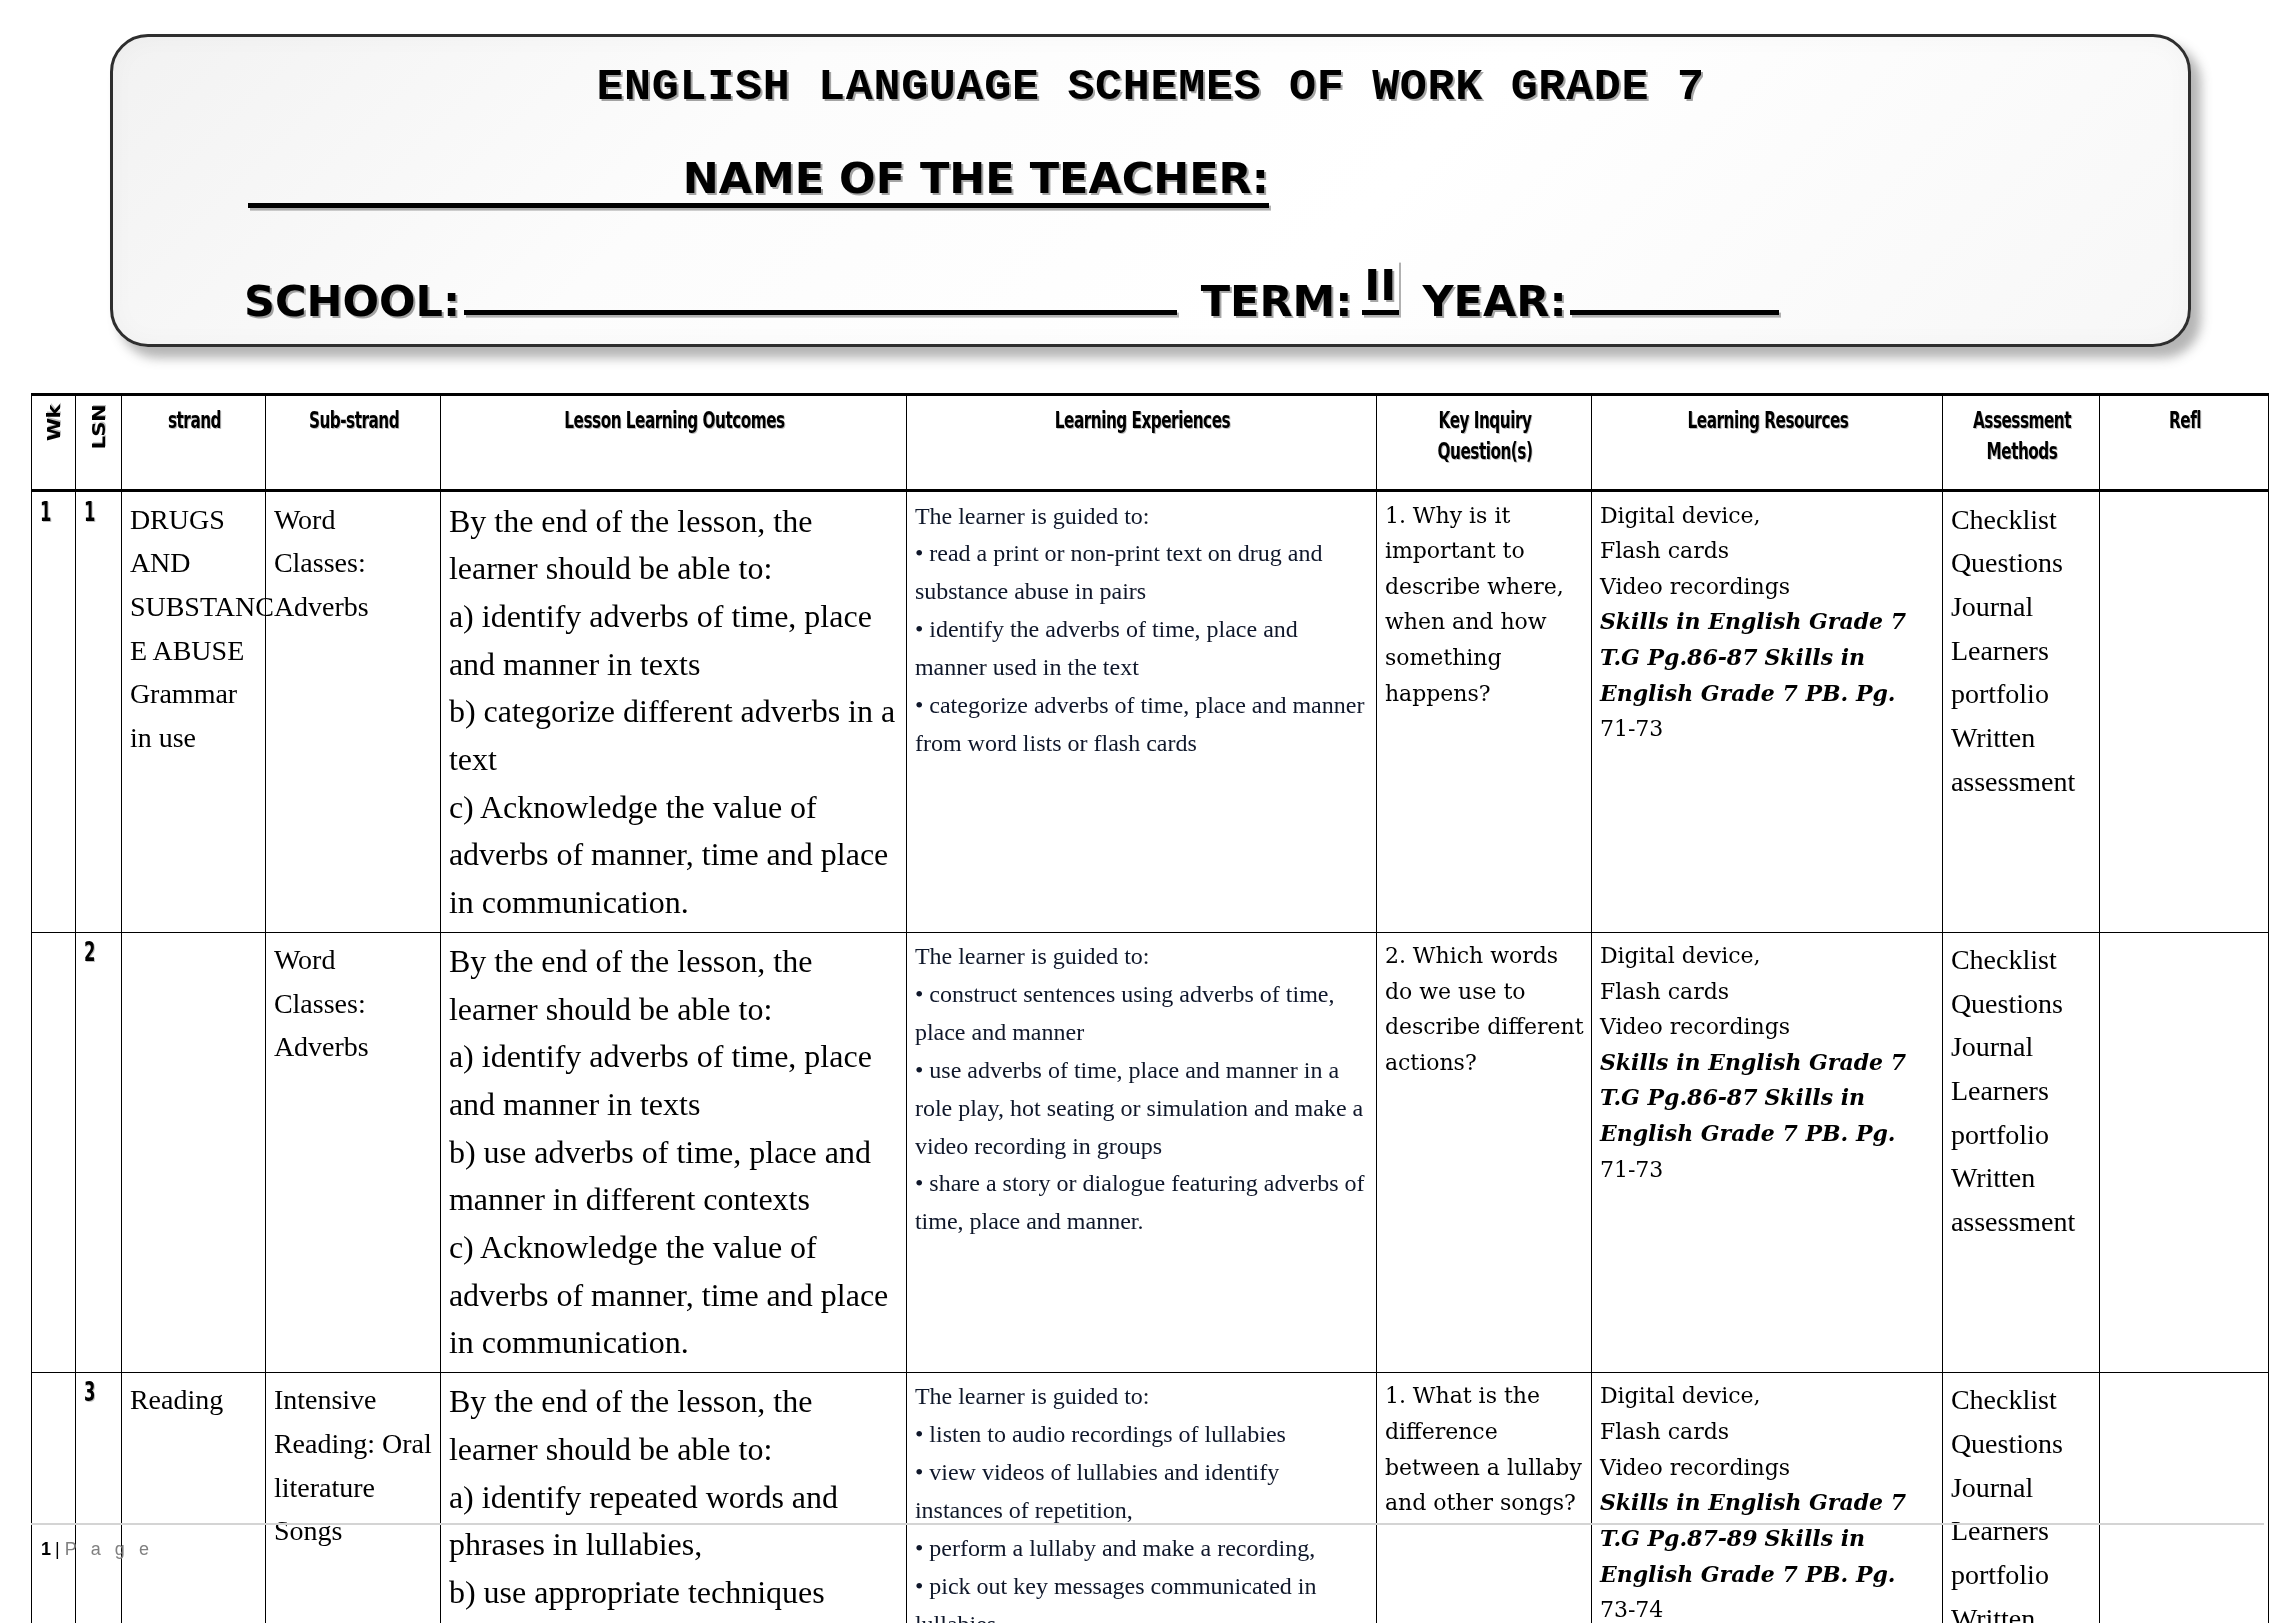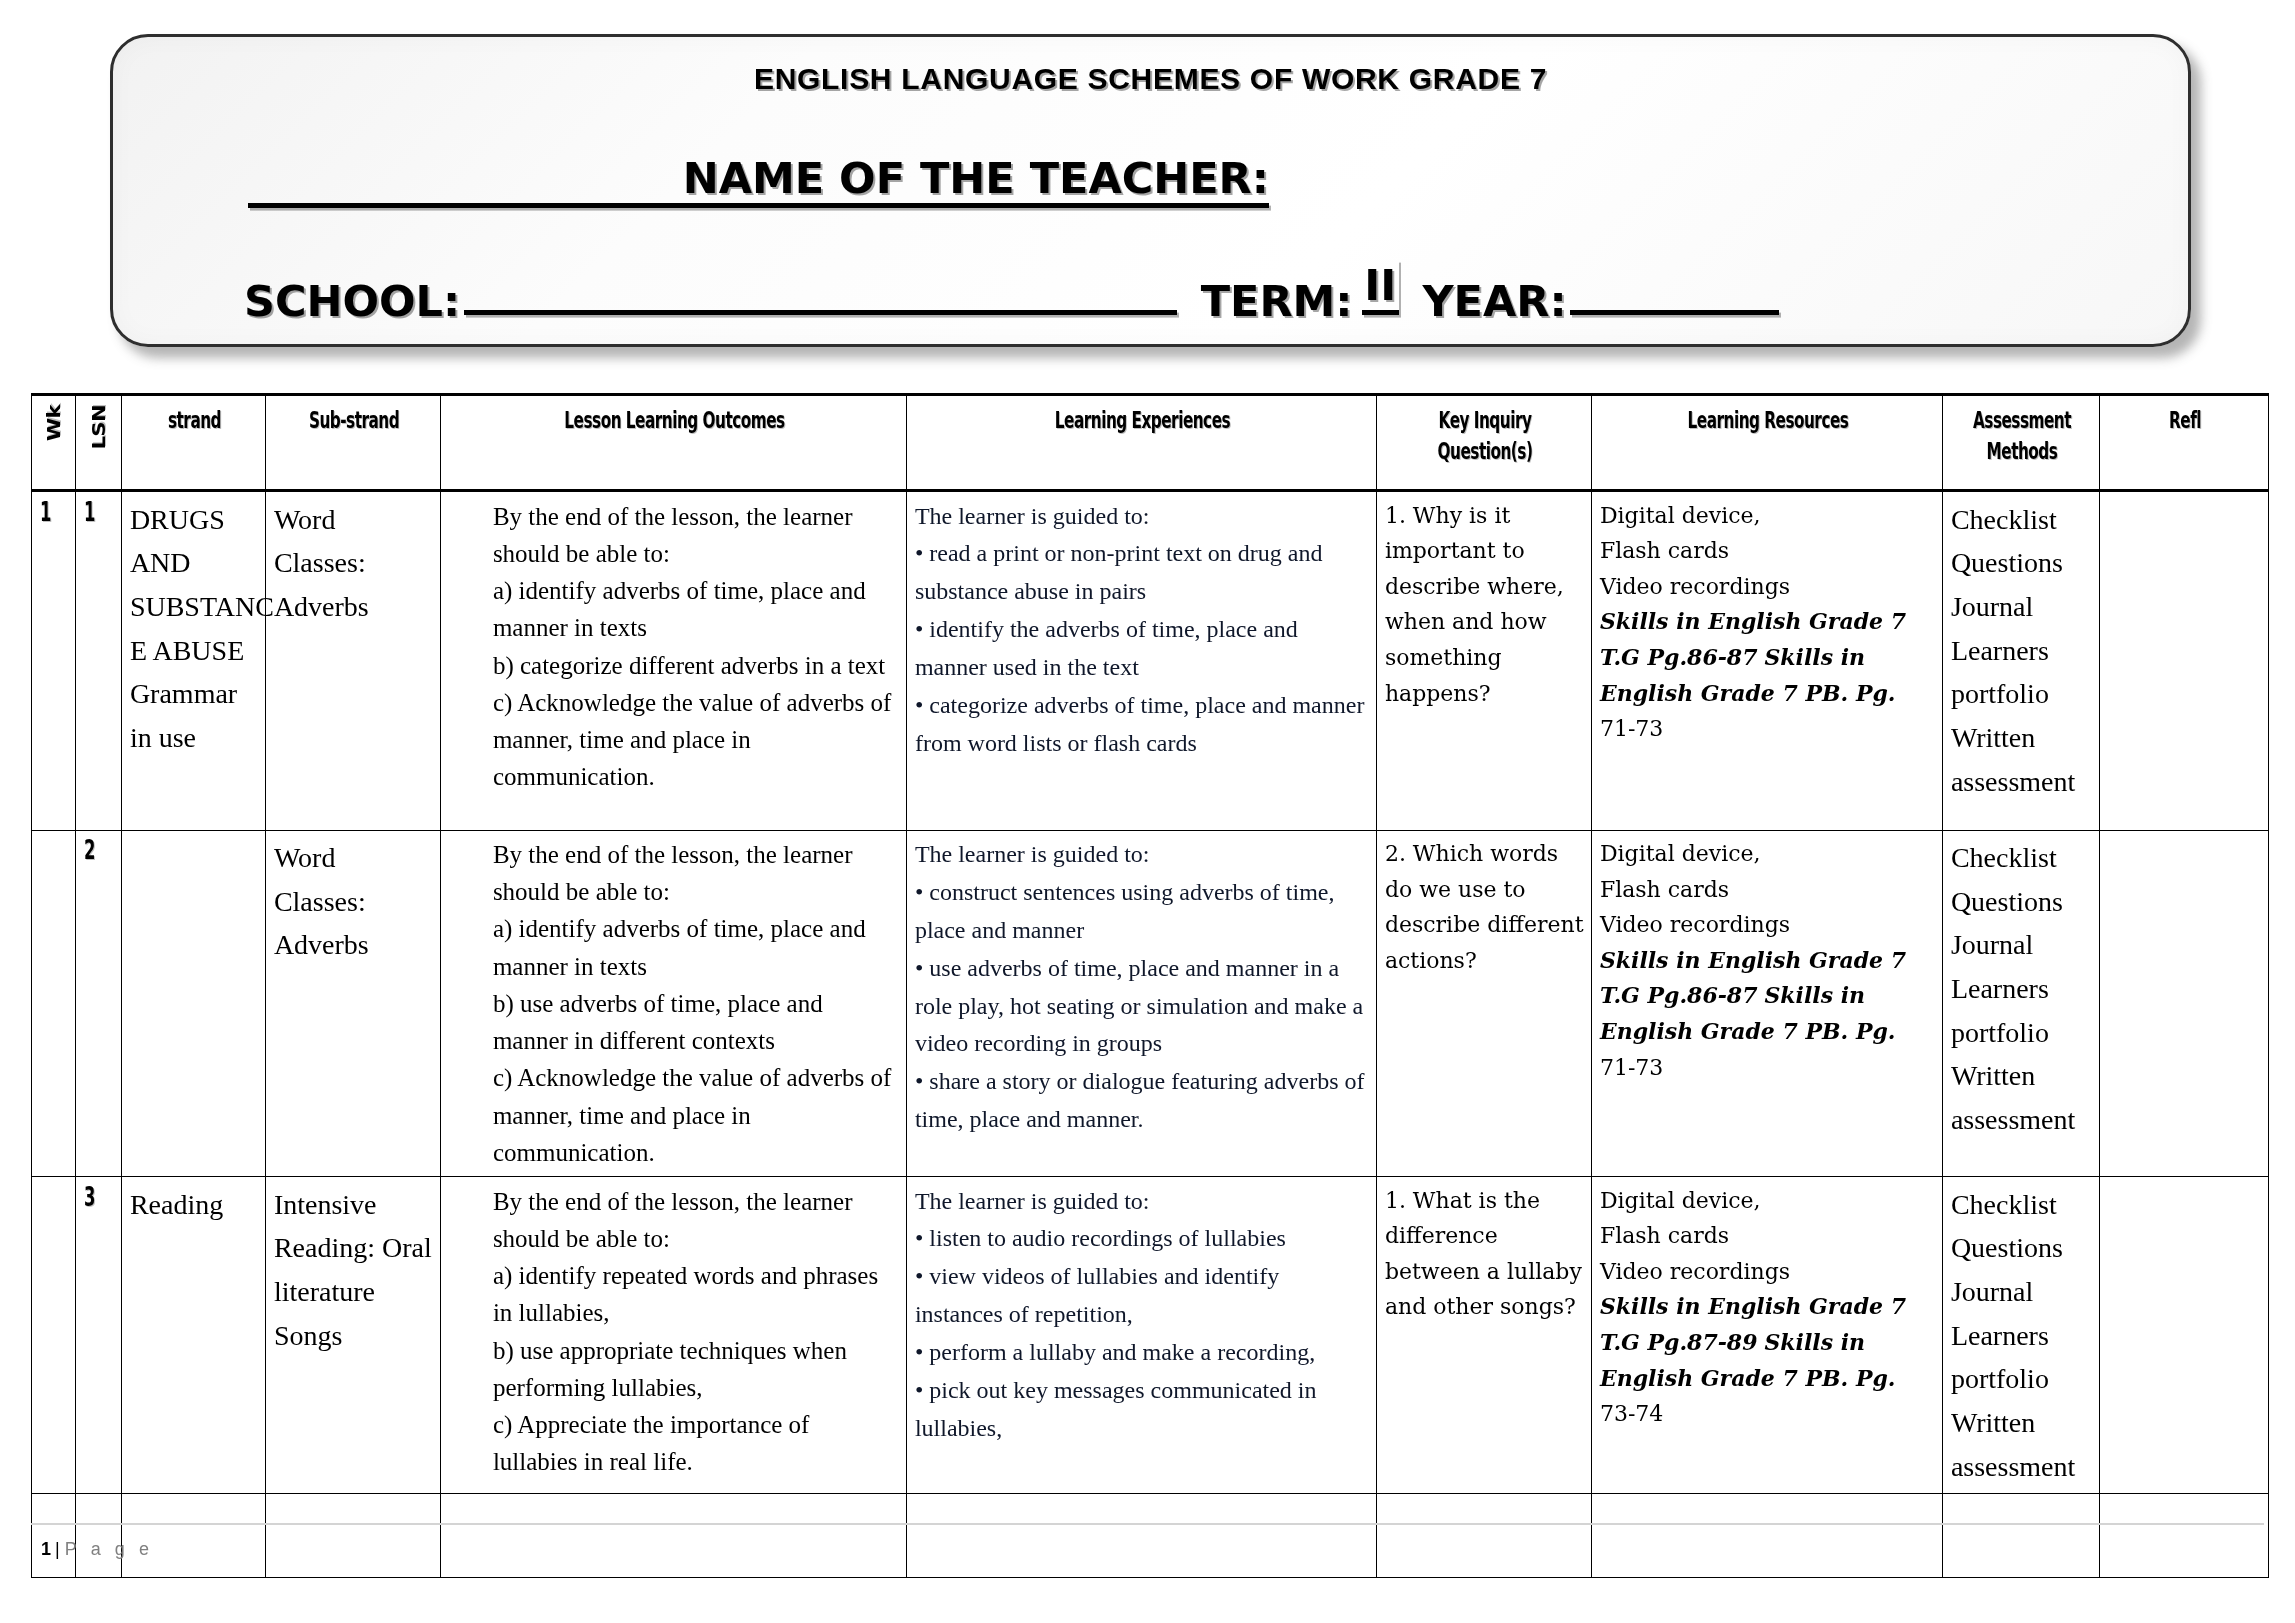--- a/index.html
+++ b/index.html
@@ -40,23 +40,23 @@
     width: 100%;
     height: 100%;
   }
 
   .banner-title {
     position: absolute;
     top: 25px;
     left: 0;
     width: 100%;
     text-align: center;
-    font-family: Liberation Sans, sans-serif;
-    font-weight: bold;
-    font-size: 30px;
+    font-family: Liberation Mono, monospace;
+    font-weight: bold;
+    font-size: 45px;
     letter-spacing: 0.7px;
     color: #000000;
     text-shadow: 2px 2px 0 rgba(0,0,0,0.35);
     white-space: nowrap;
   }
 
   .banner-line {
     position: absolute;
     font-family: "DejaVu Sans", sans-serif;
     font-weight: bold;
@@ -172,23 +172,22 @@
     font-size: 22px;
     line-height: 1.62;
     color: #000;
   }
   .cell-dv .bolditalic {
     font-weight: bold;
     font-style: italic;
   }
   .cell-llo {
     font-family: "Liberation Serif", serif;
-    font-size: 25px;
+    font-size: 32px;
     line-height: 1.49;
-    margin-left: 44px;
   }
 
   .row-1 td { height: 327px; }
   .row-2 td { height: 327px; }
   .row-3 td { height: 268px; }
   .row-empty td { height: 72px; }
 
   
   .footer-rule {
     position: absolute;

